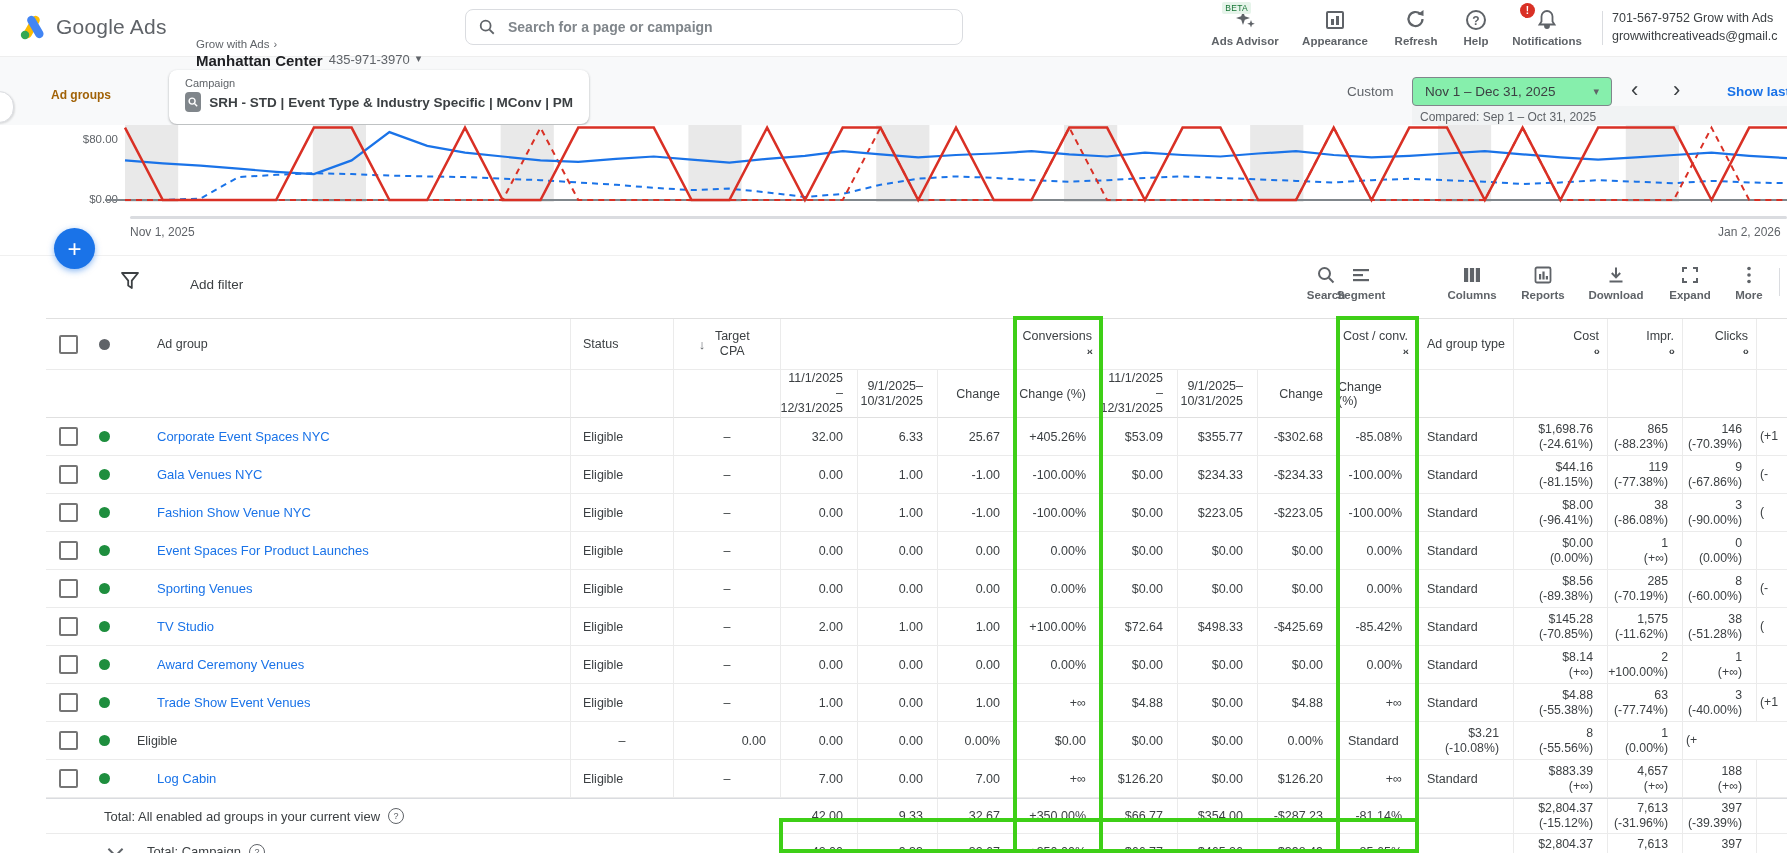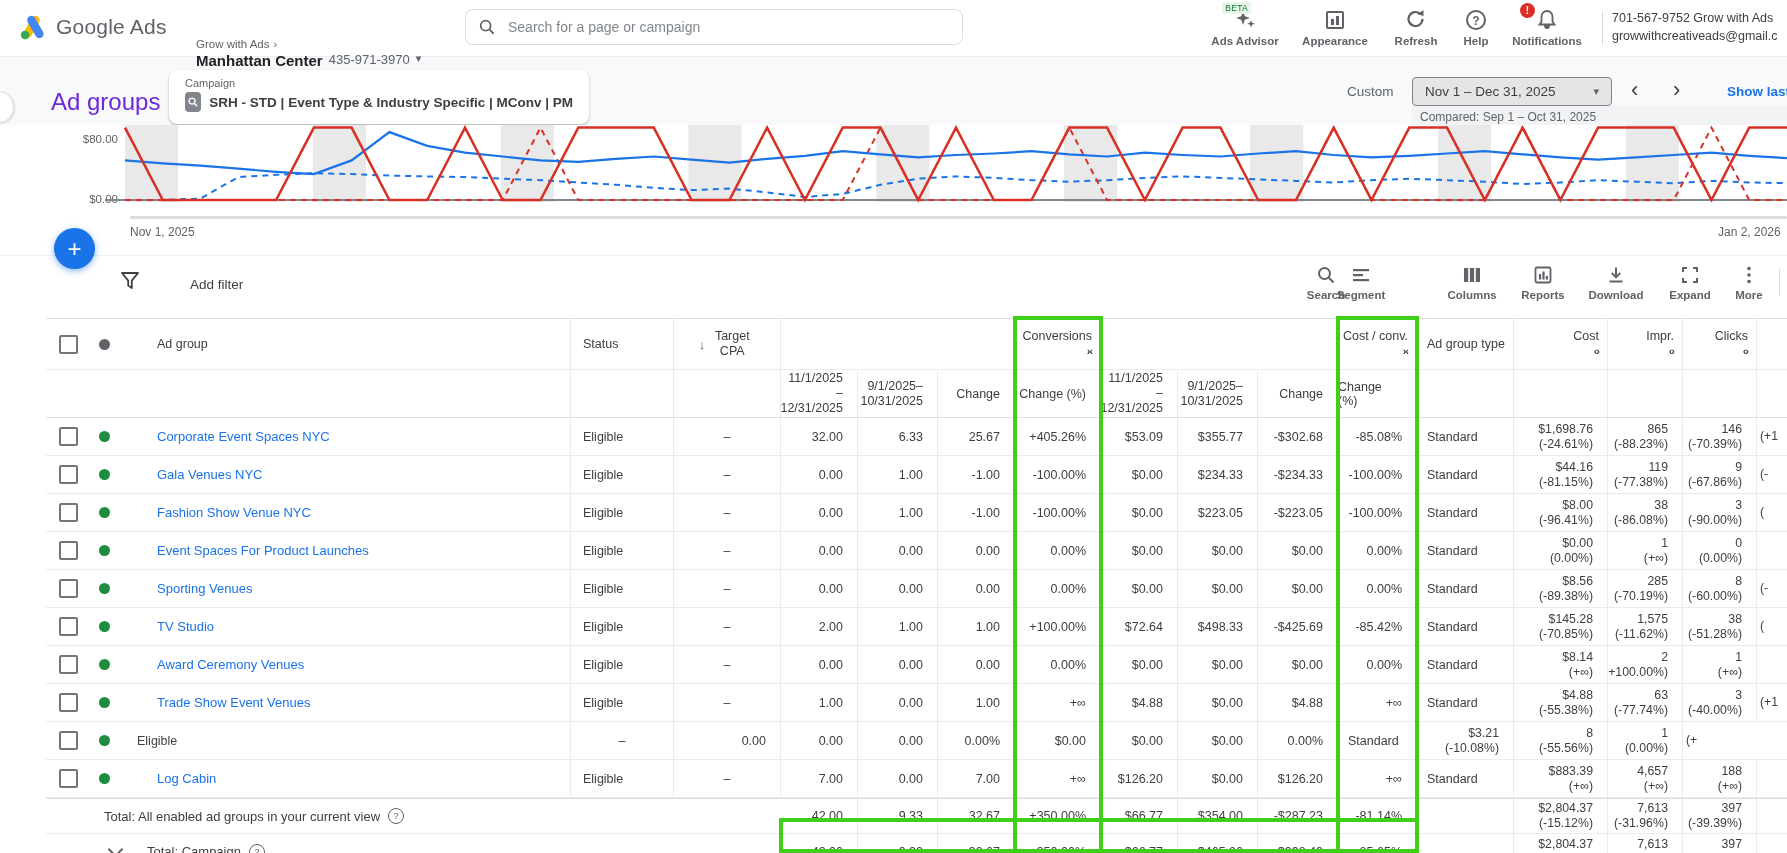--- a/index.html
+++ b/index.html
@@ -9,38 +9,38 @@
   .topbar{position:absolute;top:0;left:0;right:0;height:56px;background:#fff;border-bottom:1px solid #eeeeee;z-index:30;}
   .logo{position:absolute;left:18px;top:13px;display:flex;align-items:center;gap:8px;}
   .logo-text{font-size:21px;color:#5f6368;letter-spacing:.2px;}
   .crumb{position:absolute;left:196px;top:6px;}
   .crumb-top{font-size:11.5px;color:#5f6368;display:flex;align-items:center;gap:4px;margin-top:32px;}
   .crumb-bottom{margin-top:2px;display:flex;gap:6px;}
   .crumb-name{font-size:15px;font-weight:bold;color:#202124;}
   .crumb-id{font-size:13px;color:#5f6368;}
   .caret{font-size:11px;color:#5f6368;}
   .searchbox{position:absolute;left:465px;top:9px;width:498px;height:36px;border:1px solid #dadce0;border-radius:8px;background:#fff;display:flex;align-items:center;padding:0 12px;box-sizing:border-box;gap:10px;}
-  .searchbox input{border:none;outline:none;flex:1;font-size:14px;color:#3c4043;background:transparent;font-family:inherit;}
+  .searchbox input{border:none;outline:none;flex:1;font-size:14px;color:#3c4043;background:transparent;font-family:inherit;font-weight:bold;}
   .searchbox input::placeholder{color:#80868b;}
   .navitem{position:absolute;top:8px;width:86px;display:flex;flex-direction:column;align-items:center;gap:3px;color:#5f6368;}
   .navlabel{font-size:11.5px;color:#5f6368;white-space:nowrap;font-weight:bold;}
   .beta{position:absolute;top:-6px;right:6px;font-size:8.5px;color:#137333;background:#e6f4ea;padding:1px 3px;border-radius:2px;letter-spacing:.3px;}
   .badge{position:absolute;top:-5px;right:24px;width:15px;height:15px;border-radius:50%;background:#d93025;color:#fff;font-size:10px;display:flex;align-items:center;justify-content:center;font-weight:bold;}
   .topdivider{position:absolute;left:1602px;top:11px;width:1px;height:34px;background:#dadce0;}
   .account{position:absolute;left:1612px;top:9px;font-size:12.5px;color:#3c4043;line-height:18px;white-space:nowrap;}
   
   .pageband{position:absolute;top:56px;left:0;right:0;height:69px;background:#f8f9fa;}
-  .page-title{position:absolute;left:51px;top:32px;font-size:24px;color:#6d28d9;}
+  .page-title{position:absolute;left:51px;top:32px;font-size:12px;color:#a16207;font-weight:bold;}
   .chip{position:absolute;left:169px;top:14px;width:420px;height:54px;background:#fff;border-radius:8px;box-shadow:0 1px 2px rgba(60,64,67,.3),0 1px 3px rgba(60,64,67,.15);box-sizing:border-box;padding:7px 16px;}
   .chip-label{font-size:11px;color:#5f6368;}
   .chip-row{display:flex;align-items:center;gap:8px;margin-top:3px;}
   .chip-icon{width:20px;height:20px;border-radius:4px;background:#80868b;display:flex;align-items:center;justify-content:center;}
   .chip-value{font-size:13.5px;color:#3c4043;font-weight:bold;white-space:nowrap;}
   .custom-label{position:absolute;left:1347px;top:28px;font-size:13.5px;color:#5f6368;}
-  .datebox{position:absolute;left:1412px;top:21px;width:200px;height:29px;border:1px solid #80868b;border-radius:4px;background:#e5e5e5;display:flex;align-items:center;justify-content:space-between;padding:0 12px;box-sizing:border-box;}
+  .datebox{position:absolute;left:1412px;top:21px;width:200px;height:29px;border:1px solid #80868b;border-radius:4px;background:#86efac;display:flex;align-items:center;justify-content:space-between;padding:0 12px;box-sizing:border-box;}
   .datebox-text{font-size:13.5px;color:#3c4043;}
   .navchev{position:absolute;top:17px;font-size:22px;color:#3c4043;cursor:pointer;line-height:34px;}
   .showlast{position:absolute;left:1727px;top:28px;font-size:13.5px;color:#1a73e8;font-weight:bold;white-space:nowrap;}
   .compared{position:absolute;left:1412px;top:50px;width:380px;height:22px;background:#f1f3f4;color:#5f6368;font-size:12px;display:flex;align-items:center;padding-left:8px;box-sizing:border-box;}
   
   .drawer-tab{position:absolute;left:-8px;top:91px;width:20px;height:30px;background:#fff;border:1px solid #dadce0;border-radius:0 15px 15px 0;box-shadow:1px 1px 2px rgba(0,0,0,.12);}
   .drawer-fab{position:absolute;left:-12px;top:185px;width:22px;height:22px;border-radius:50%;background:#1a73e8;}
   .drawer-label{position:absolute;left:0px;top:217px;font-size:12.5px;color:#1a73e8;font-weight:bold;}
   
   .chartband{position:absolute;top:125px;left:0;right:0;height:130px;background:#fff;}

